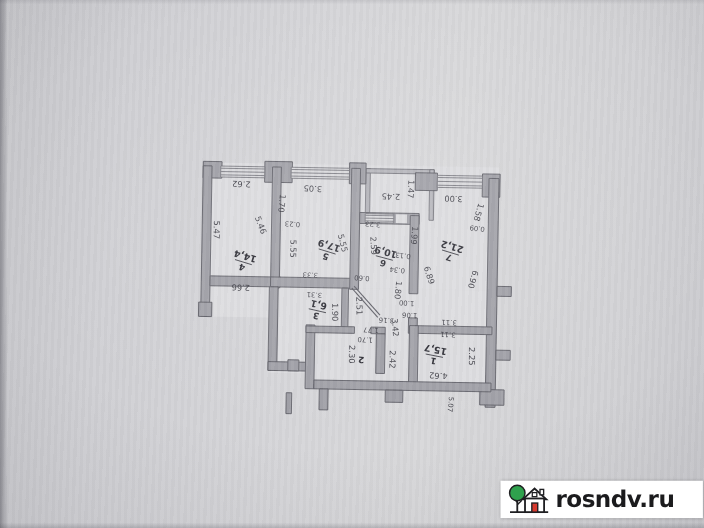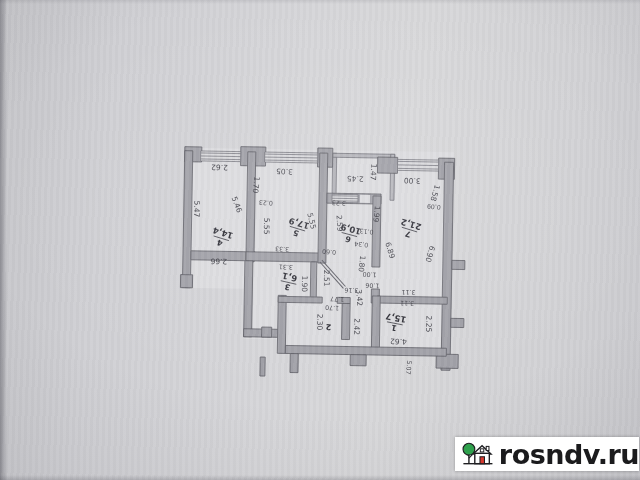--- a/index.html
+++ b/index.html
@@ -25,21 +25,21 @@
   .dgap{fill:#dcdcdf;}
   .swing{stroke:#5f5f67;stroke-width:1;fill:none;}
   .dim{font-family:"DejaVu Sans",sans-serif;font-size:7.5px;fill:#383840;
     text-anchor:middle;dominant-baseline:central;opacity:.92;}
   .dim-small{font-size:6.3px;}
   .room-num{font-family:"DejaVu Sans",sans-serif;font-size:8px;font-weight:bold;fill:#2e2e36;text-anchor:middle;}
   .room-area{font-family:"DejaVu Sans",sans-serif;font-size:8.5px;font-weight:bold;fill:#2e2e36;text-anchor:middle;}
   .fr-line{stroke:#2e2e36;stroke-width:.7;}
   .watermark{position:absolute;right:1px;bottom:9px;width:184px;height:34px;background:#fff;
     box-shadow:0 0 3px rgba(0,0,0,.3);display:flex;align-items:center;gap:5px;padding-left:7px;box-sizing:border-box;}
-  .wm-text{font-family:"DejaVu Sans",sans-serif;font-weight:bold;font-size:27px;color:#1b1b1d;letter-spacing:-.5px;line-height:1;}
+  .wm-text{font-family:"DejaVu Sans",sans-serif;font-weight:bold;font-size:21px;color:#1b1b1d;letter-spacing:-.5px;line-height:1;}
 </style>
 </head>
 <body>
 
 <div class="photo">
   <svg class="plan" width="640" height="480" viewBox="0 0 640 480">
     <g>
 
       <g>
         <rect class="paper2" x="183" y="150" width="269" height="112"></rect>

